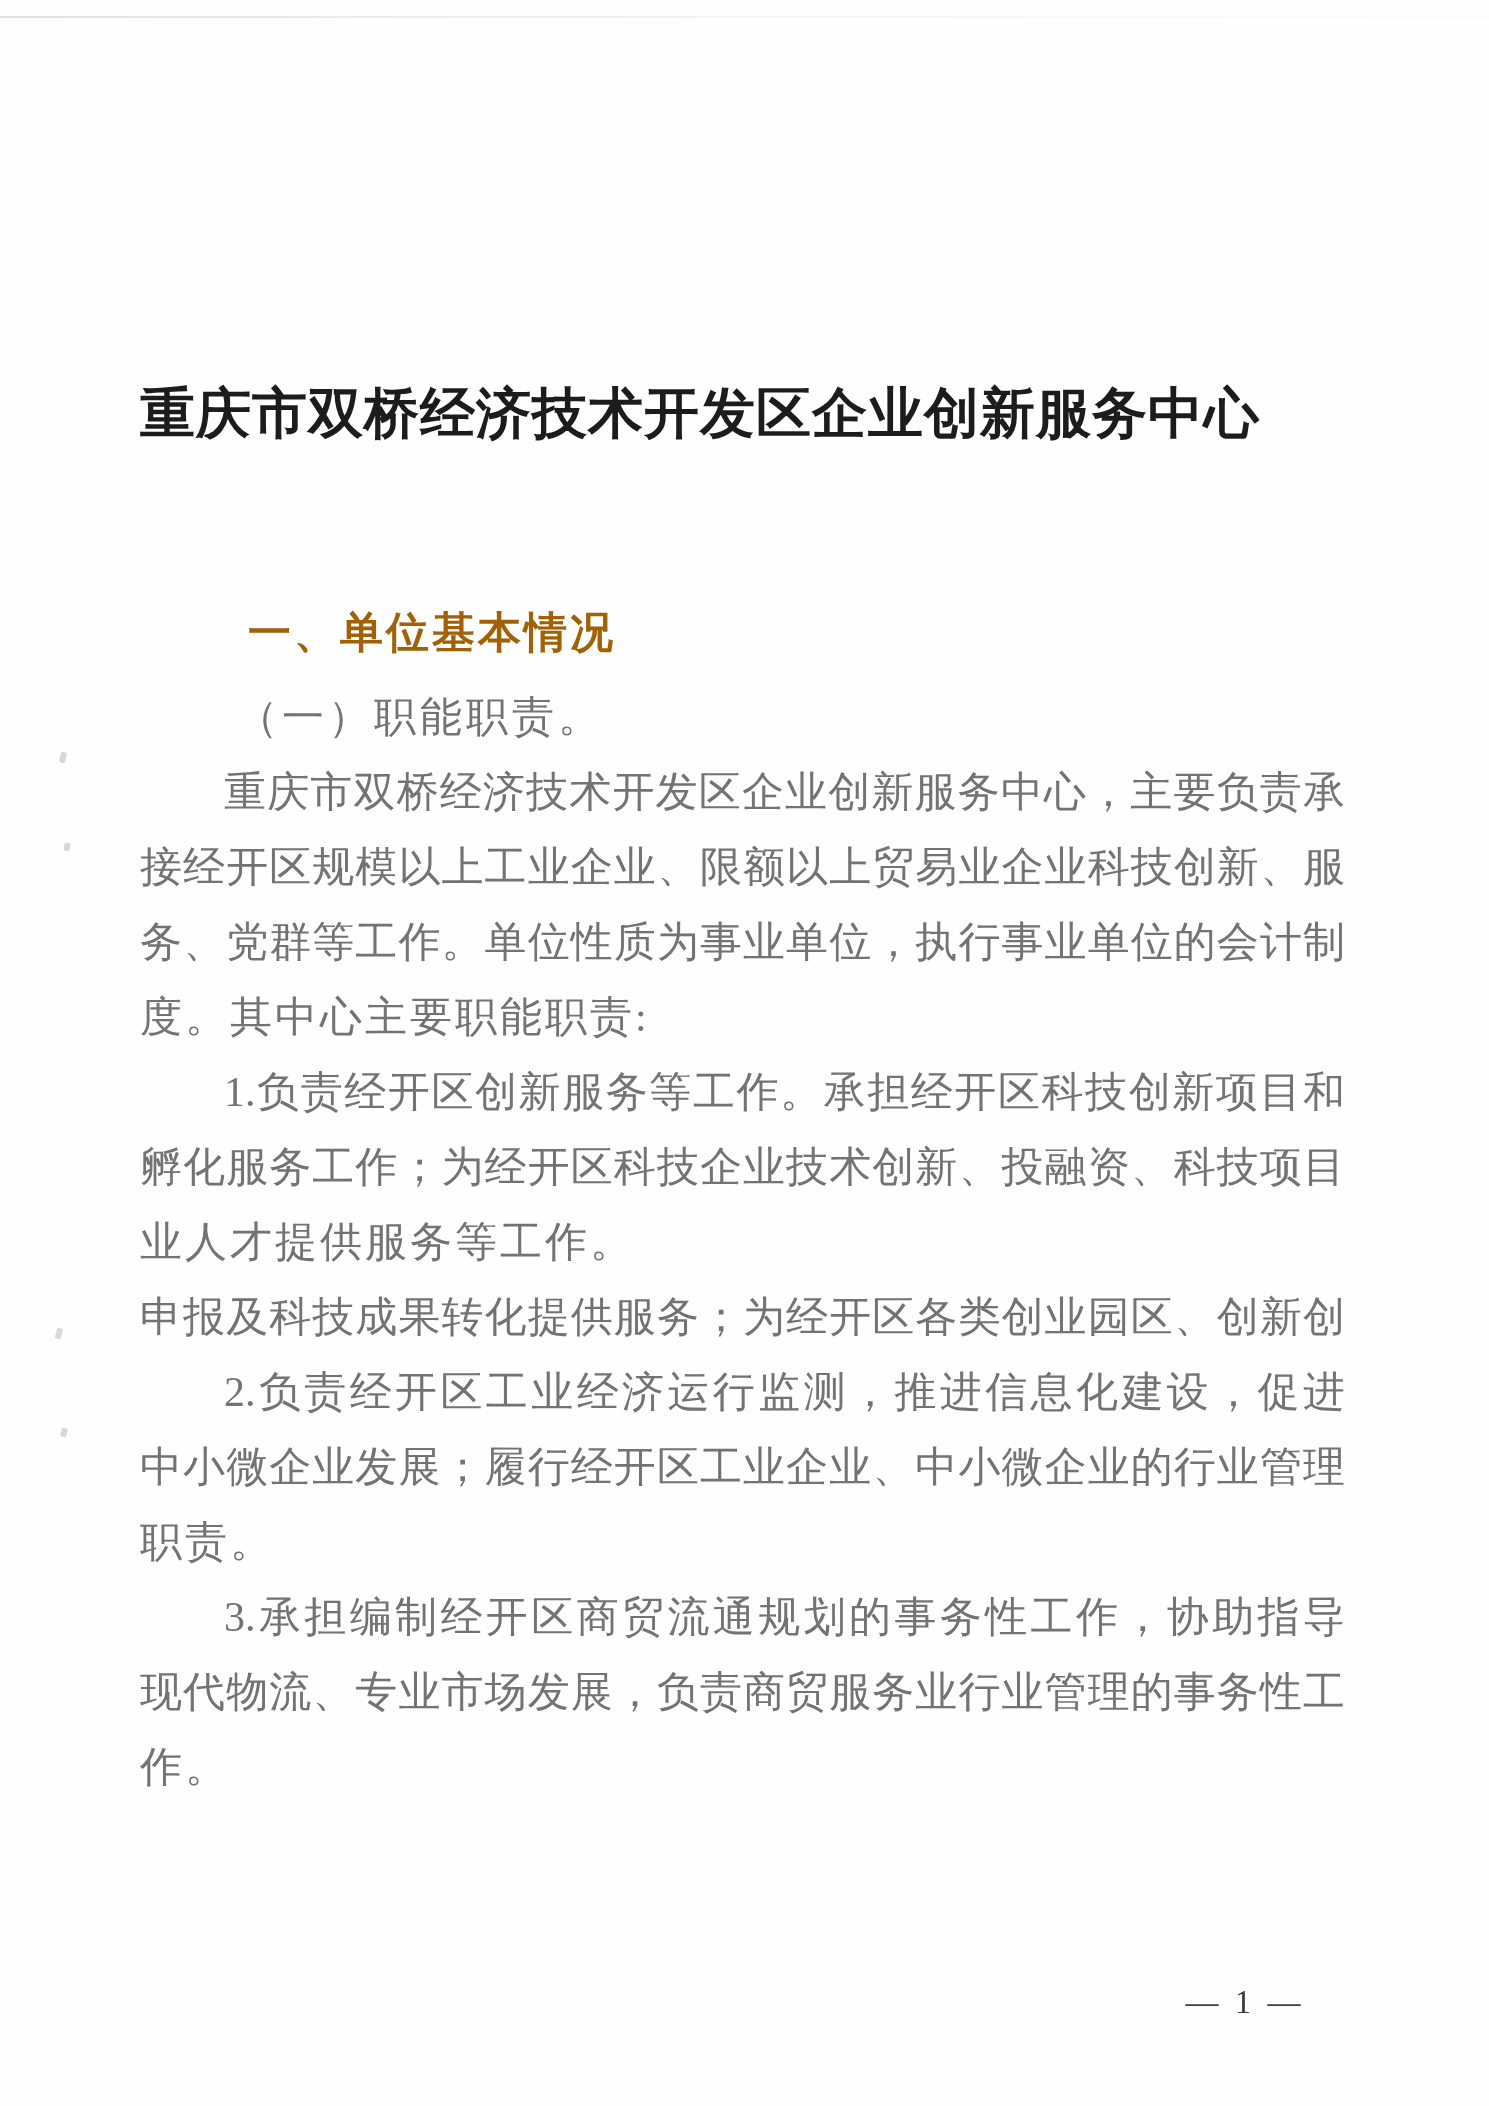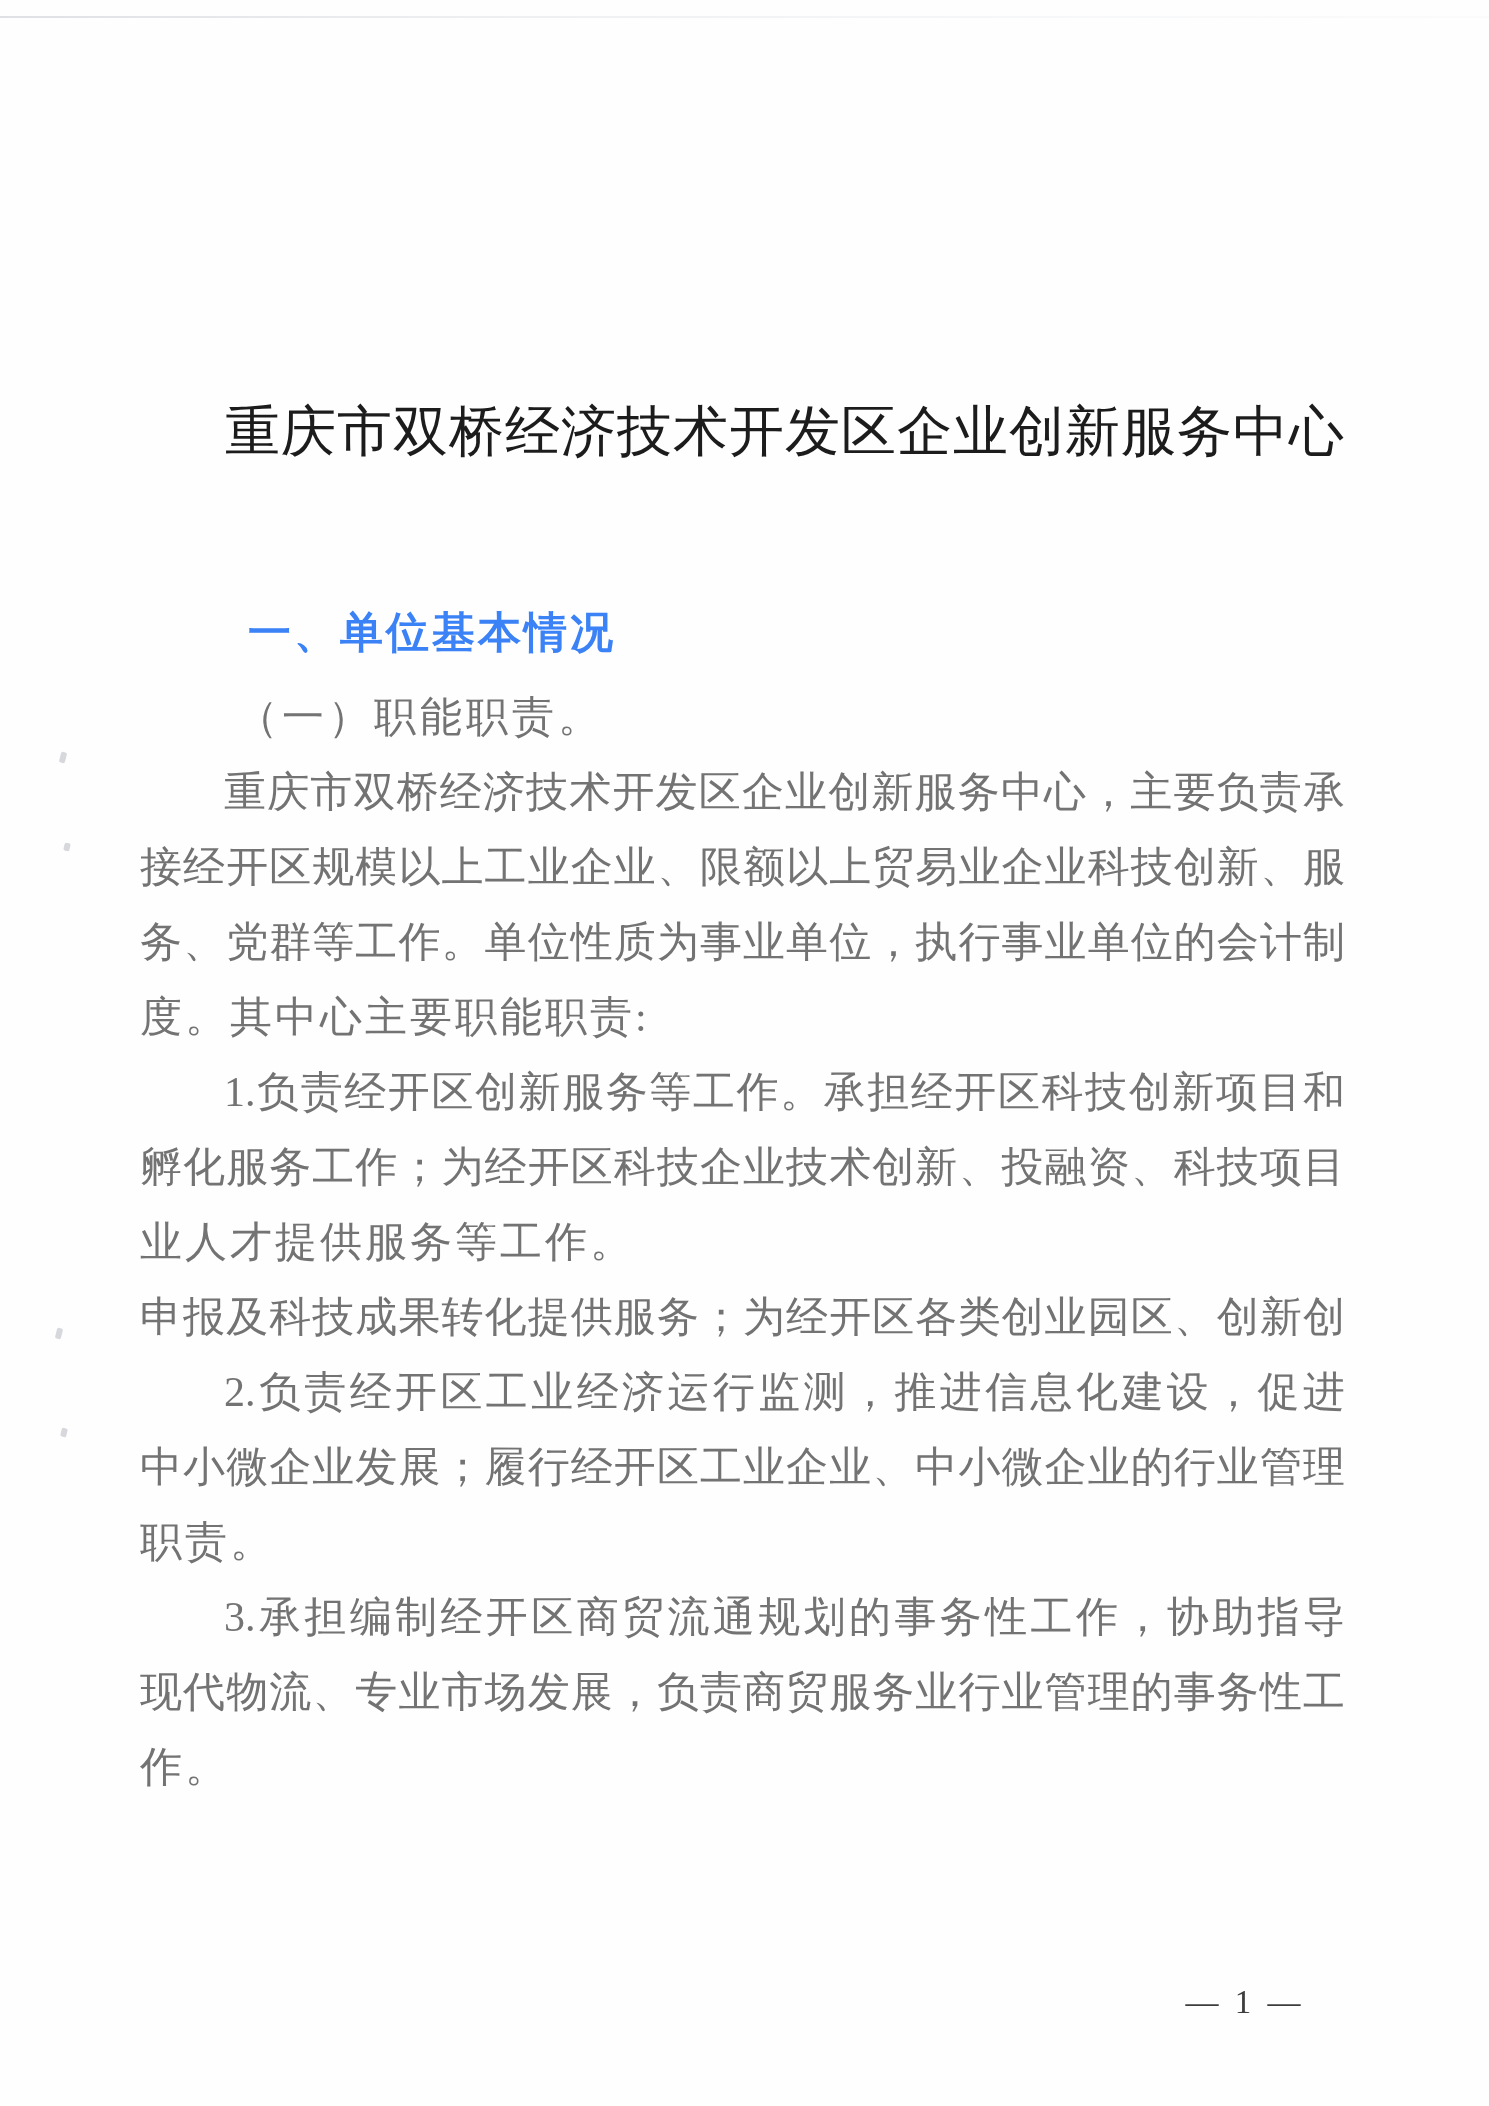--- a/index.html
+++ b/index.html
@@ -26,36 +26,36 @@
     position: absolute; width: 6px; height: 11px;
     background: #b4b8bf; opacity: 0.55;
     border-radius: 2px; transform: rotate(14deg);
   }
   .speck.s1 { left: 60px;  top: 752px; }
   .speck.s2 { left: 64px;  top: 843px; height: 8px; }
   .speck.s3 { left: 56px;  top: 1328px; }
   .speck.s4 { left: 61px;  top: 1428px; height: 9px; }
 
   .title-block {
-    position: absolute; top: 388px; left: 140px; width: 1205px;
-    text-align: right;
+    position: absolute; top: 370px; left: 140px; width: 1205px;
+    text-align: left;
     font-family: "Liberation Sans", sans-serif;
-    font-weight: 400;
+    font-weight: 700;
     color: #1c1c1c;
   }
   .title-line1 { font-size: 55px; line-height: 86px; letter-spacing: 1px; }
   .title-line2 { font-size: 54px; line-height: 86px; letter-spacing: 2px; }
 
   .section-heading {
     position: absolute; top: 602px; left: 140px; width: 1205px;
     padding-left: 108px; box-sizing: border-box;
     font-family: "Liberation Sans", sans-serif;
     font-weight: 700;
     font-size: 43px; line-height: 60px;
-    color: #3b82f6;
+    color: #a16207;
     letter-spacing: 3px;
   }
 
   .body-block {
     position: absolute; top: 680px; left: 140px; width: 1205px;
     font-size: 42px;
     color: #737373;
   }
   .line {
     height: 75px; line-height: 75px;

